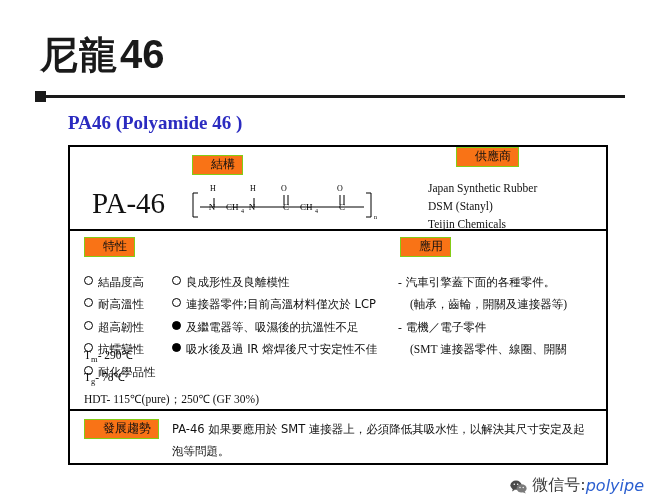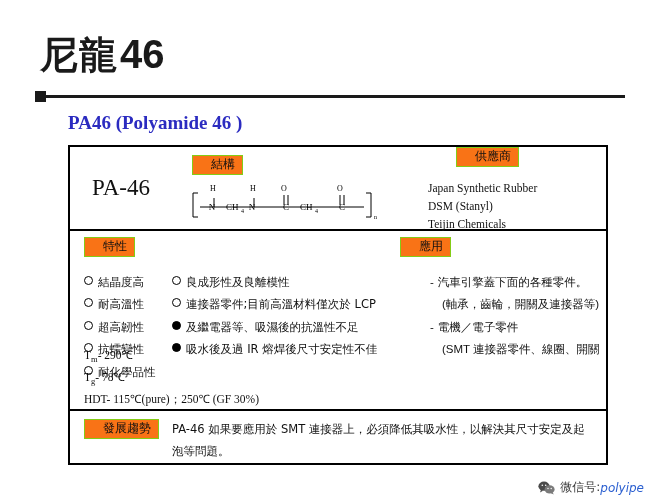--- a/index.html
+++ b/index.html
@@ -85,22 +85,22 @@
     height: 1.5px;
     background: #000000;
   }
   .div1 { top: 82px; }
   .div2 { top: 262px; }
 
   
   .pa46-label {
     position: absolute;
     left: 22px;
-    top: 28px;
-    font-size: 23px;
+    top: 40px;
+    font-size: 29px;
     font-family: "Liberation Serif", serif;
     color: #111111;
   }
   .tag {
     position: absolute;
     border: 1px solid #84cc16;
     padding: 2px 7px 3px 18px;
     font-size: 12px;
     background: #f97316;
     font-family: "DejaVu Sans", "Liberation Sans", sans-serif;
@@ -179,23 +179,22 @@
   }
   .thermal .sub { font-size: 8.5px; vertical-align: sub; }
 
   
   .app-list {
     position: absolute;
     left: 328px;
     top: 124px;
     font-size: 11.5px;
     line-height: 1.95;
-    font-family: Liberation Sans, sans-serif;
+    font-family: Liberation Serif, serif;
     white-space: nowrap;
-    margin-left: 32px;
   }
   .app-list .indent { padding-left: 12px; }
   .dash { margin-right: 4px; }
 
   
   .trend-text {
     position: absolute;
     left: 102px;
     top: 272px;
     font-size: 11.5px;
@@ -204,21 +203,21 @@
     width: 420px;
   }
 
   
   .footer {
     position: absolute;
     right: 16px;
     bottom: 8px;
     display: flex;
     align-items: center;
-    font-size: 12px;
+    font-size: 16px;
     color: #333333;
     font-family: "DejaVu Sans", "Liberation Sans", sans-serif;
   }
   .wechat-icon {
     width: 17px;
     height: 14px;
     margin-right: 5px;
     position: relative;
     display: inline-block;
   }

